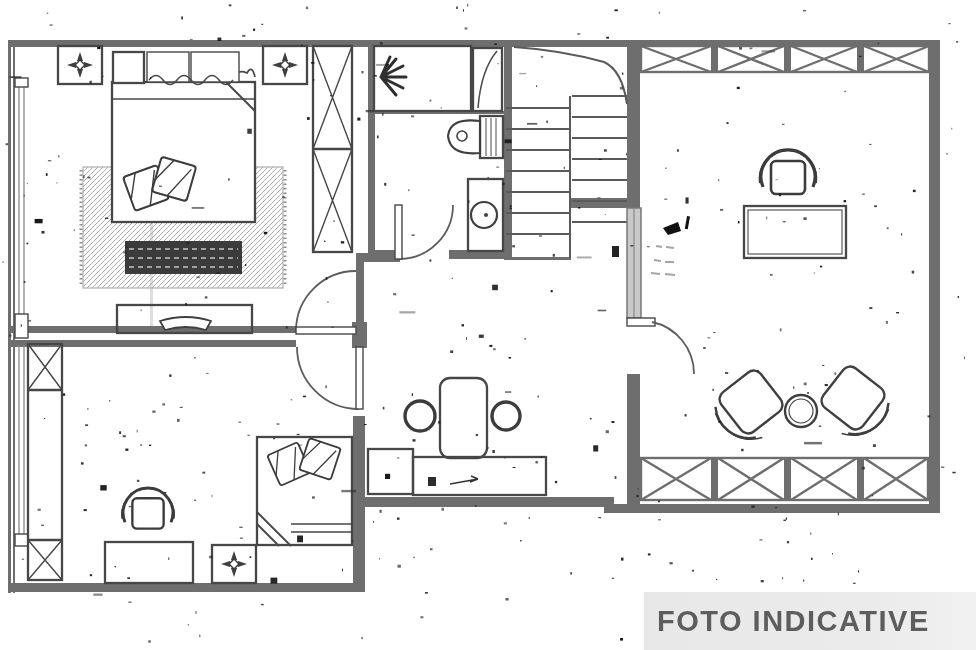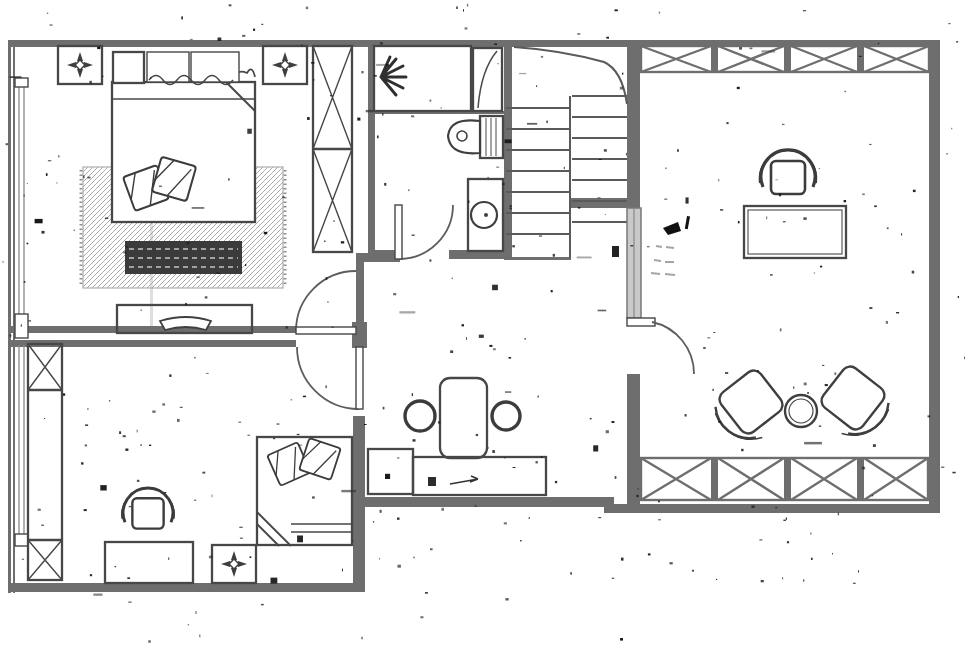--- a/index.html
+++ b/index.html
@@ -562,13 +562,16 @@
         <rect x="804.1" y="441.9" width="17.8" height="2.5" fill="#333333" opacity="0.69"></rect>
         <rect x="341.3" y="489.9" width="14.6" height="2.4" fill="#333333" opacity="0.65"></rect>
         <rect x="519.1" y="72.9" width="7.1" height="1.3" fill="#333333" opacity="0.44"></rect>
         <rect x="191.7" y="207.2" width="12.6" height="1.5" fill="#333333" opacity="0.80"></rect>
         <rect x="527.0" y="122.9" width="10.2" height="1.8" fill="#333333" opacity="0.77"></rect>
         <rect x="9.4" y="76.3" width="12.1" height="1.7" fill="#333333" opacity="0.90"></rect>
         <rect x="597.6" y="309.7" width="8.6" height="1.6" fill="#333333" opacity="0.76"></rect>
       </g>
 </svg>
 
+<div class="banner">
+  <span>FOTO INDICATIVE</span>
 </div>
+</div>
 
 </body></html>

